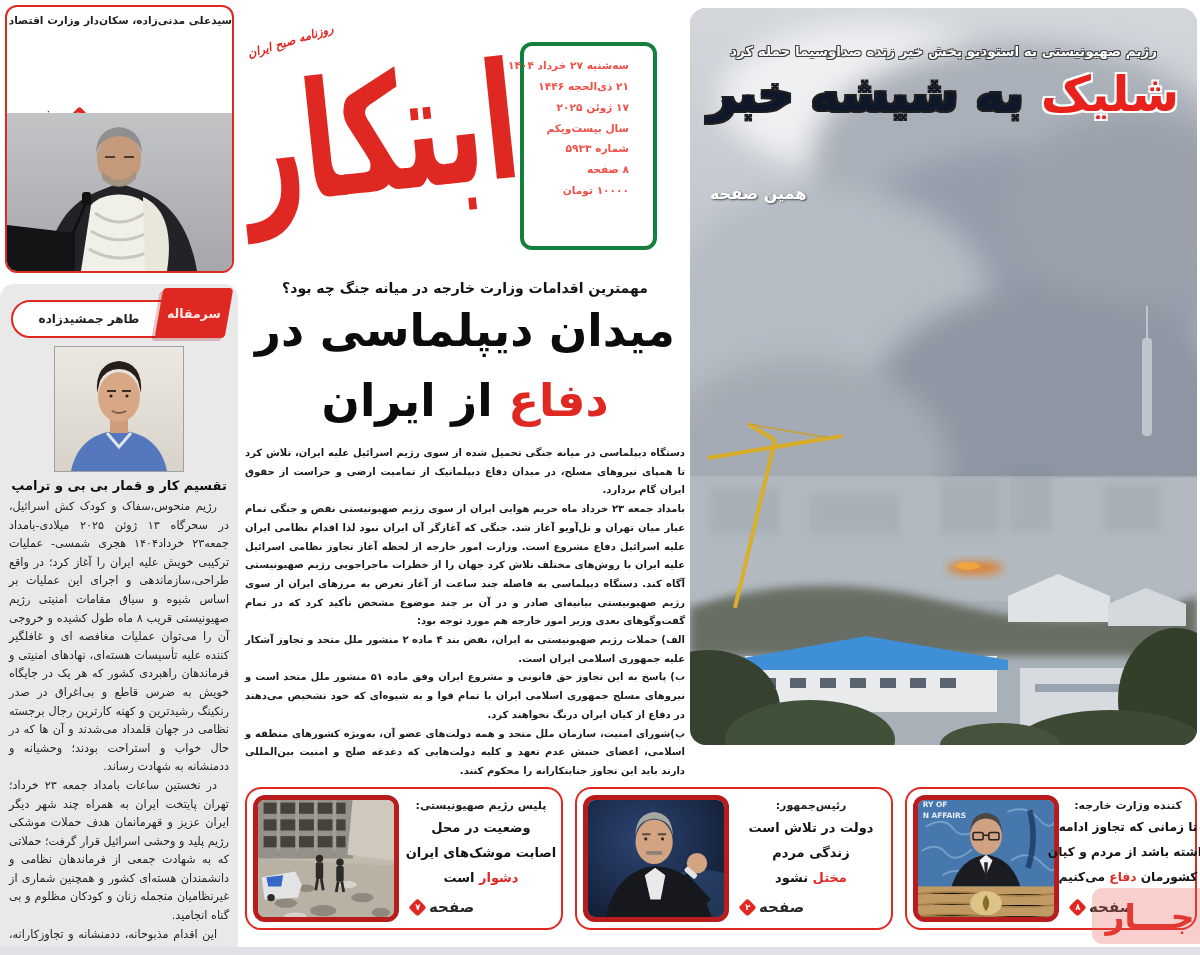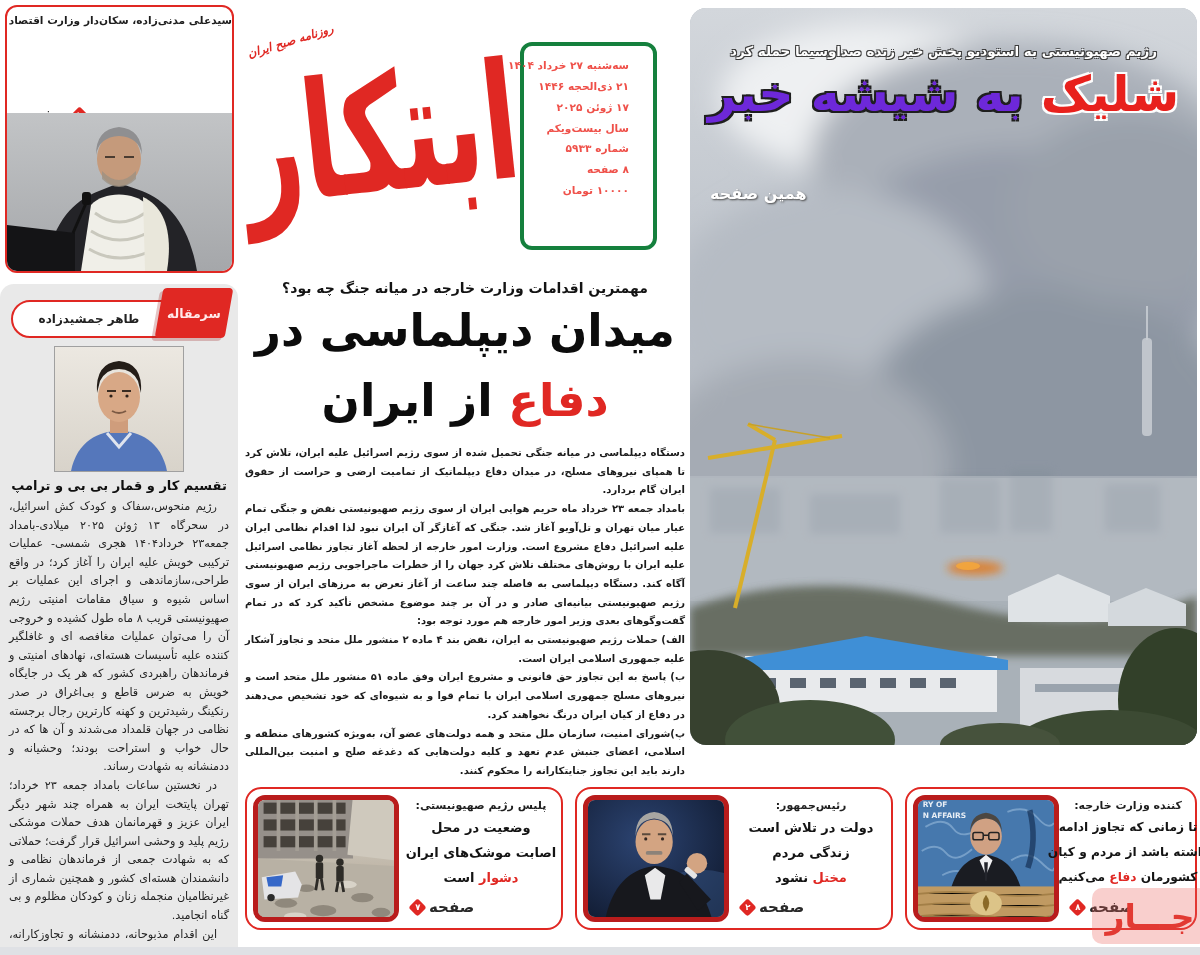--- a/index.html
+++ b/index.html
@@ -56,21 +56,21 @@
   .ms-body p{margin:0;}
   .ms-continue{display:flex;align-items:center;gap:5px;direction:ltr;margin-top:6px;}
 
   
   .lead{position:absolute;left:690px;top:8px;width:507px;height:737px;border-radius:16px;overflow:hidden;background:#b6bcc4;}
   .lead svg.photo{position:absolute;left:0;top:0;}
   .lead-kicker{position:absolute;top:35px;width:100%;text-align:center;color:#fff;font-size:13.5px;font-weight:bold;direction:rtl;
                text-shadow:1px 1px 0 #3c3c3c,-1px -1px 0 #3c3c3c,1px -1px 0 #3c3c3c,-1px 1px 0 #3c3c3c;}
   .lead-h{position:absolute;top:58px;width:100%;text-align:center;font-size:49px;font-weight:bold;line-height:57px;direction:rtl;}
   .lead-h .red{color:#e8211d;text-shadow:-2px 2px 0 #fdfdfd,2px -2px 0 #fdfdfd,2px 2px 0 #fdfdfd,-2px -2px 0 #fdfdfd;}
-  .lead-h .white{color:#6d28d9;text-shadow:2px 2px 0 #1f1f1f,-2px -2px 0 #1f1f1f,2px -2px 0 #1f1f1f,-2px 2px 0 #1f1f1f;}
+  .lead-h .white{color:#0f172a;text-shadow:2px 2px 0 #1f1f1f,-2px -2px 0 #1f1f1f,2px -2px 0 #1f1f1f,-2px 2px 0 #1f1f1f;}
   .lead-ref{position:absolute;left:20px;top:170px;color:#fff;font-size:16px;font-weight:bold;direction:rtl;
             text-shadow:1px 1px 2px #4a4a4a;margin-top:6px;}
 
   
   .bbox{position:absolute;top:787px;height:143px;border:2.5px solid var(--red);border-radius:16px;background:#fff;
         box-sizing:border-box;display:flex;padding:6px;gap:8px;}
   .bbox .bphoto{flex:0 0 146px;height:100%;border-radius:12px;overflow:hidden;border:5px solid #b91c1c;box-sizing:border-box;background:#ccc;}
   .bbox .btxt{flex:1;position:relative;display:flex;flex-direction:column;align-items:center;padding-top:4px;direction:rtl;min-width:0;}
   .b-kicker{font-size:11px;font-weight:bold;color:#1f1f1f;margin-bottom:3px;white-space:nowrap;}
   .b-line{font-size:13px;font-weight:bold;color:#141414;line-height:25px;white-space:nowrap;letter-spacing:-0.3px;}

